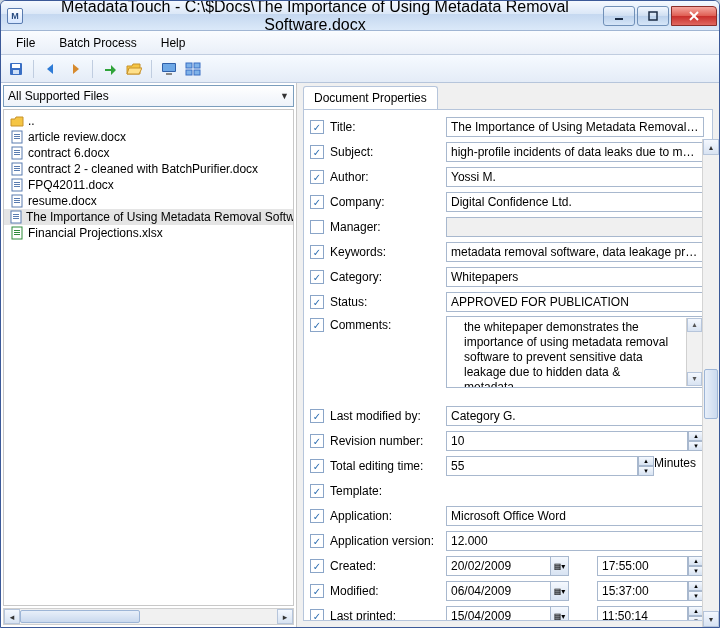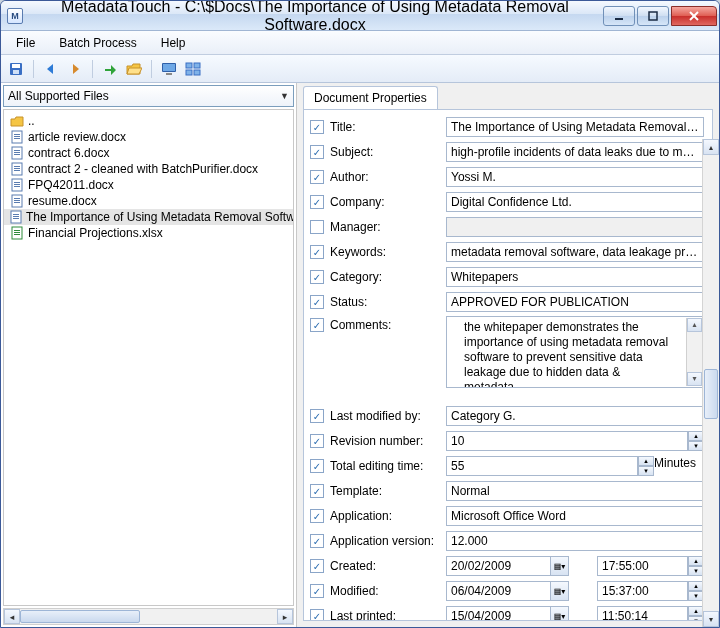--- a/index.html
+++ b/index.html
@@ -463,21 +463,20 @@
             <div class="spin">
                 <div>▴</div>
                 <div>▾</div>
               </div>
             <div class="unit">Minutes</div>
           </div>
         </div>
         <div class="prop-row">
           <div class="cb">✓</div>
           <div class="lbl">Template:</div>
-          <div class="val">Normal</div>
         </div>
         <div class="prop-row">
           <div class="cb">✓</div>
           <div class="lbl">Application:</div>
           <div class="val">Microsoft Office Word</div>
         </div>
         <div class="prop-row">
           <div class="cb">✓</div>
           <div class="lbl">Application version:</div>
           <div class="val">12.000</div>

